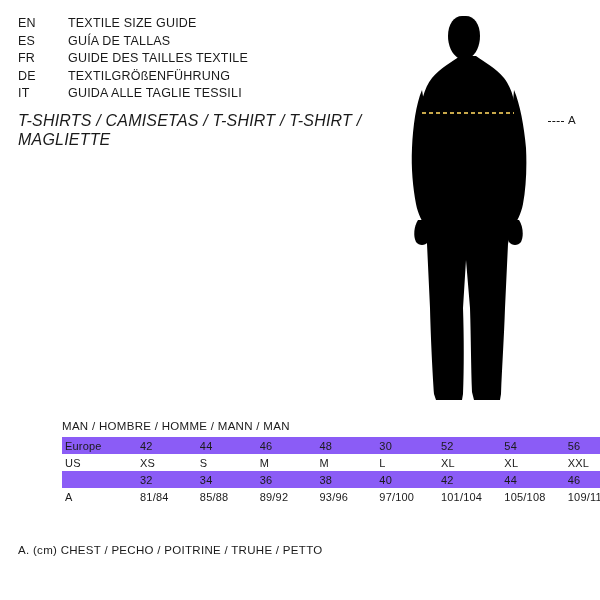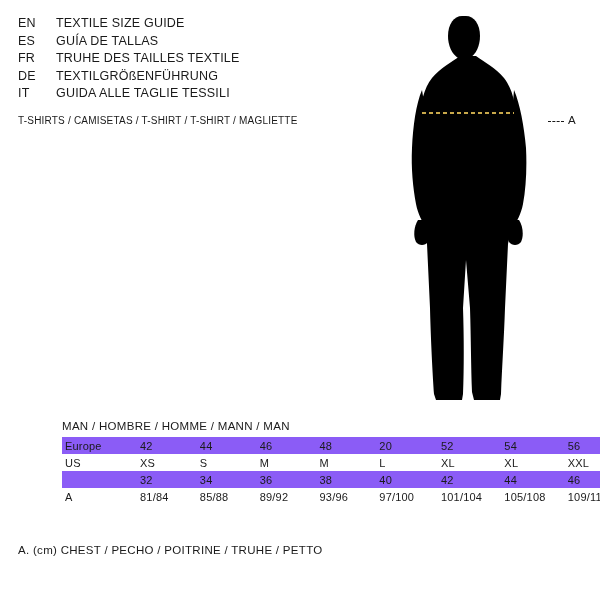--- a/index.html
+++ b/index.html
@@ -35,33 +35,35 @@
     font-size: 12.5px;
     letter-spacing: 0.2px;
   }
   .lang-code {
     width: 38px;
     flex: 0 0 38px;
     font-size: 12.5px;
   }
   .lang-text {
     flex: 1 1 auto;
+    margin-left: 12px;
   }
 
   
   .cat-block {
     position: absolute;
     left: 18px;
     top: 111px;
     width: 400px;
   }
   .cat-line {
-    font-size: 10px;
+    font-size: 16px;
     line-height: 19px;
     letter-spacing: 0.2px;
+    font-style: italic;
   }
 
   
   .figure-wrap {
     position: absolute;
     left: 400px;
     top: 8px;
     width: 200px;
     height: 400px;
   }
@@ -149,21 +151,21 @@
     <div class="lang-row">
       <span class="lang-code">EN</span>
       <span class="lang-text">TEXTILE SIZE GUIDE</span>
     </div>
     <div class="lang-row">
       <span class="lang-code">ES</span>
       <span class="lang-text">GUÍA DE TALLAS</span>
     </div>
     <div class="lang-row">
       <span class="lang-code">FR</span>
-      <span class="lang-text">TRUHE DES TAILLES TEXTILE</span>
+      <span class="lang-text">GUIDE DES TAILLES TEXTILE</span>
     </div>
     <div class="lang-row">
       <span class="lang-code">DE</span>
       <span class="lang-text">TEXTILGRÖßENFÜHRUNG</span>
     </div>
     <div class="lang-row">
       <span class="lang-code">IT</span>
       <span class="lang-text">GUIDA ALLE TAGLIE TESSILI</span>
     </div>
   </div>
@@ -216,21 +218,21 @@
   <div class="table-area">
     <div class="man-title">MAN / HOMBRE / HOMME / MANN / MAN</div>
     <table class="size-table">
       <tbody>
       <tr class="row-shade">
         <td class="col-label">Europe</td>
         <td class="cell">42</td>
         <td class="cell">44</td>
         <td class="cell">46</td>
         <td class="cell">48</td>
-        <td class="cell">20</td>
+        <td class="cell">30</td>
         <td class="cell">52</td>
         <td class="cell">54</td>
         <td class="cell">56</td>
       </tr>
       <tr class="row-plain">
         <td class="col-label">US</td>
         <td class="cell">XS</td>
         <td class="cell">S</td>
         <td class="cell">M</td>
         <td class="cell">M</td>

